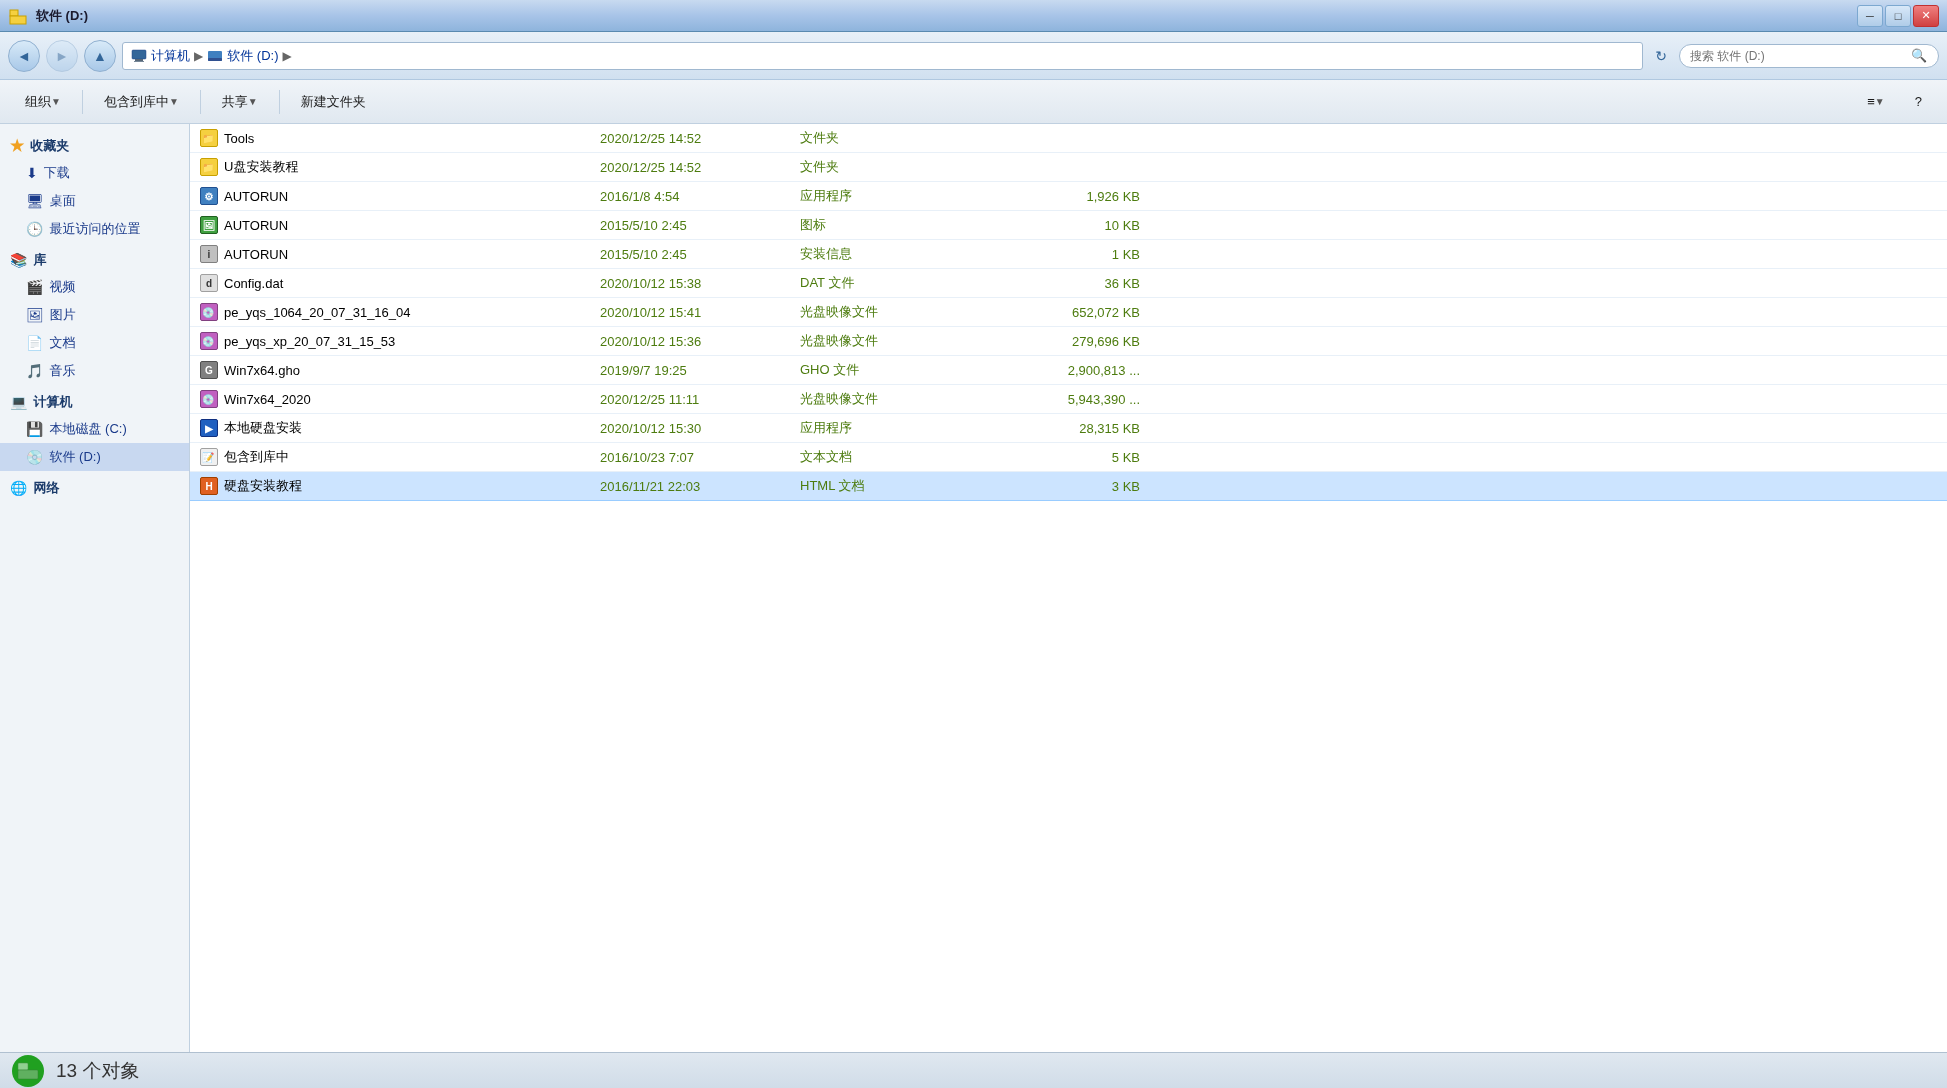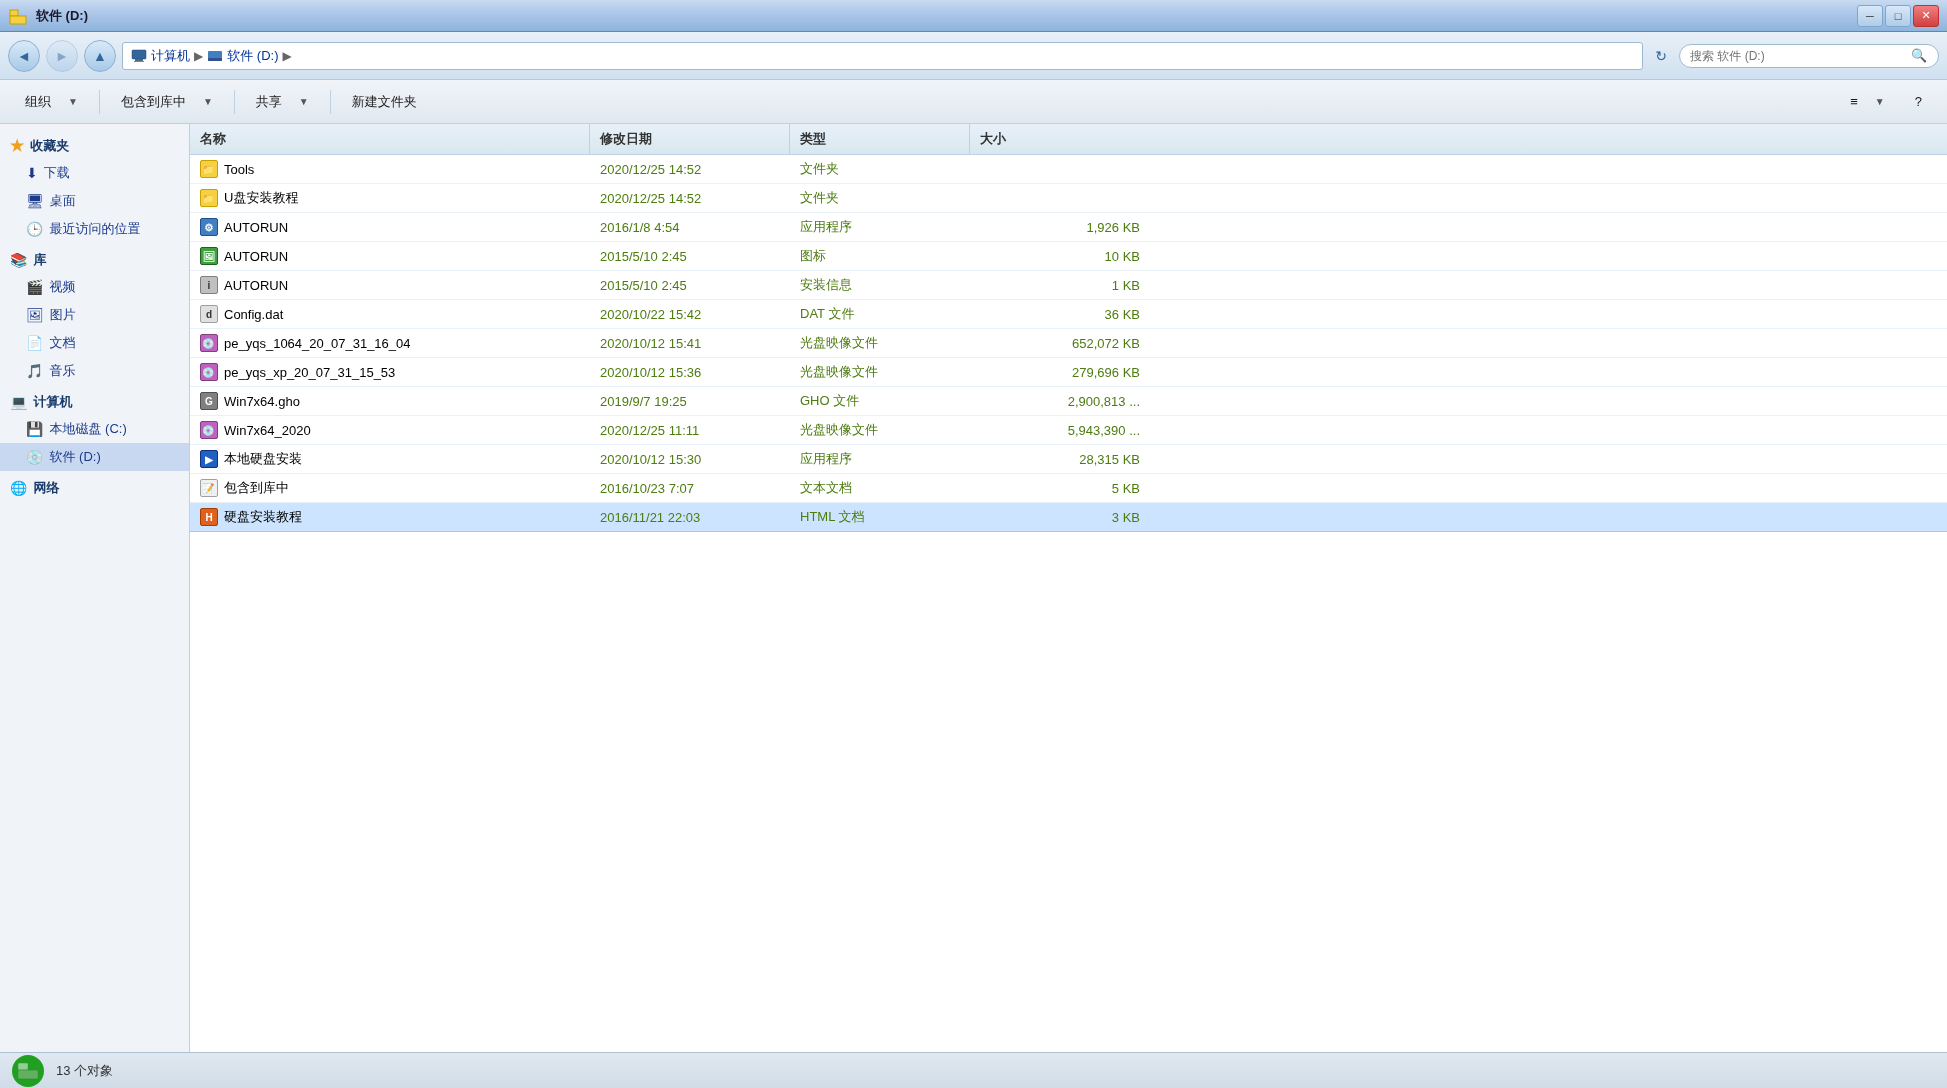--- a/index.html
+++ b/index.html
@@ -151,21 +151,21 @@
     }
     .toolbar-btn {
       height: 32px;
       padding: 0 12px;
       border: 1px solid transparent;
       border-radius: 3px;
       background: transparent;
       cursor: pointer;
       display: flex;
       align-items: center;
-      gap: 17px;
+      gap: 0;
       font-size: 13px;
       color: #1a1a1a;
     }
     .toolbar-sep {
       width: 1px;
       height: 24px;
       background: #c0d0e0;
       margin: 0 4px;
     }
     .toolbar-btn-arrow {
@@ -310,21 +310,21 @@
 
     
     .status-bar {
       height: 36px;
       background: linear-gradient(to bottom, #e0e8f0, #d0dce8);
       border-top: 1px solid #b0c0d0;
       display: flex;
       align-items: center;
       padding: 0 12px;
       gap: 12px;
-      font-size: 13px;
+      font-size: 19px;
       color: #333;
     }
     .status-icon {
       width: 32px;
       height: 32px;
       background: #20a020;
       border-radius: 50%;
       display: flex;
       align-items: center;
       justify-content: center;
@@ -479,26 +479,20 @@
     <div class="sidebar-section">
       <div class="sidebar-header">
         <span class="folder-icon">🌐</span>
         <span>网络</span>
       </div>
     </div>
   </div>
 
   <div class="file-area">
 
-    <div class="file-list-header">
-      <div class="col-header">名称</div>
-      <div class="col-header">修改日期</div>
-      <div class="col-header">类型</div>
-      <div class="col-header">大小</div>
-    </div>
 
     <div id="file-list-body">
         <div class="file-row">
     <div class="file-cell file-name">
       <div class="file-icon icon-folder">📁</div>
       <span>Tools</span>
     </div>
     <div class="file-cell">
       <span>2020/12/25 14:52</span>
     </div>
@@ -568,21 +562,21 @@
     <div class="file-cell file-size">
       <span>1 KB</span>
     </div>
   </div>
         <div class="file-row">
     <div class="file-cell file-name">
       <div class="file-icon icon-dat">d</div>
       <span>Config.dat</span>
     </div>
     <div class="file-cell">
-      <span>2020/10/22 15:42</span>
+      <span>2020/10/12 15:38</span>
     </div>
     <div class="file-cell">
       <span>DAT 文件</span>
     </div>
     <div class="file-cell file-size">
       <span>36 KB</span>
     </div>
   </div>
         <div class="file-row">
     <div class="file-cell file-name">

